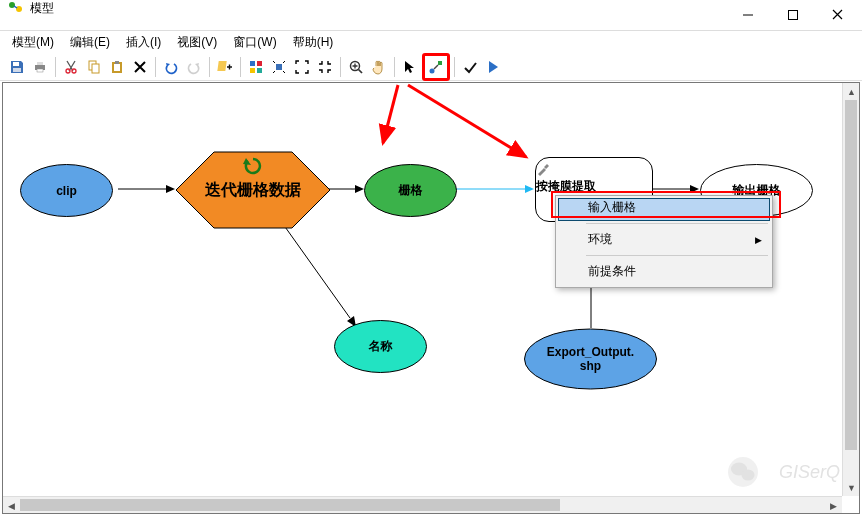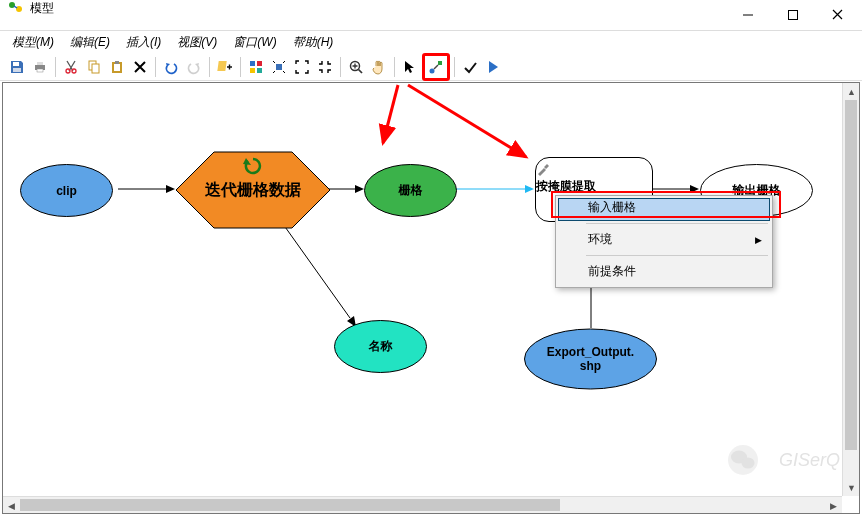--- a/index.html
+++ b/index.html
@@ -6,21 +6,21 @@
 body { width: 862px; height: 516px; background: #fff; overflow: hidden; position: relative; }
 
 .titlebar { height: 31px; display: flex; padding: 0 2px 0 8px; border-bottom: 1px solid #ddd; background: #fff; }
 .titlebar .icon-box { width: 16px; height: 16px; margin-right: 6px; }
 .titlebar .title { font-size: 12px; flex: 1; }
 .win-btns { display: flex; }
 .win-btn { width: 45px; height: 29px; display: flex; align-items: center; justify-content: center; font-size: 14px; color: #000; }
 .win-close { font-size: 16px; }
 
 .menubar { height: 22px; display: flex; align-items: center; padding: 0 4px; font-size: 12px; }
-.menubar .menu-item { padding: 2px 8px; font-style: italic; }
+.menubar .menu-item { padding: 2px 8px; }
 
 .toolbar { height: 28px; display: flex; align-items: center; padding: 2px 6px; border-bottom: 1px solid #e0e0e0; gap: 1px; }
 .tb-btn { width: 22px; height: 22px; display: flex; align-items: center; justify-content: center; }
 .tb-btn svg { width: 16px; height: 16px; }
 .tb-sep { width: 1px; height: 20px; background: #ccc; margin: 0 3px; }
 .tb-highlight { border: 3px solid #ff0000; border-radius: 3px; padding: 0px; }
 
 .canvas-wrap { position: absolute; top: 82px; left: 2px; right: 2px; bottom: 2px; border: 1px solid #777; background: #fff; overflow: hidden; }
 .canvas-inner { position: absolute; inset: 0; }
 
@@ -35,21 +35,21 @@
 .roundrect { position: absolute; border: 1px solid #000; border-radius: 14px; background: #fff; display: flex; flex-direction: column; align-items: flex-start; justify-content: flex-start; font-size: 12px; font-weight: bold; padding-top: 4px; }
 
 .context-menu { position: absolute; background: #f2f2f2; border: 1px solid #a9a9a9; box-shadow: 2px 2px 6px rgba(0,0,0,.3); font-size: 12px; padding: 2px; }
 .context-item { padding: 5px 24px 5px 30px; white-space: nowrap; position: relative; }
 .context-item.selected { background: #b9d6f3; border: 1px solid #0c4a6e; padding: 0 23px 4px 29px; }
 .context-hl { border: 2px solid #ff0000; position: absolute; }
 .context-sep { height: 1px; background: #ccc; margin: 2px 2px 2px 28px; }
 .context-arrow { position: absolute; right: 8px; top: 50%; transform: translateY(-50%); font-size: 9px; }
 
 .red-arrow { position: absolute; }
-.watermark { position: absolute; right: 22px; bottom: 40px; display: flex; align-items: center; gap: 20px; color: #ddd; font-size: 18px; font-style: italic; opacity: .85; }
+.watermark { position: absolute; right: 22px; bottom: 28px; display: flex; align-items: center; gap: 20px; color: #ddd; font-size: 18px; font-style: italic; opacity: .85; }
 .watermark .wmicon { width: 32px; height: 32px; }
 
 svg, .labeltxt { pointer-events: none; }
 </style>
 </head>
 <body>
 
 <div class="titlebar">
   <span class="icon-box">
     <svg viewBox="0 0 16 16">

